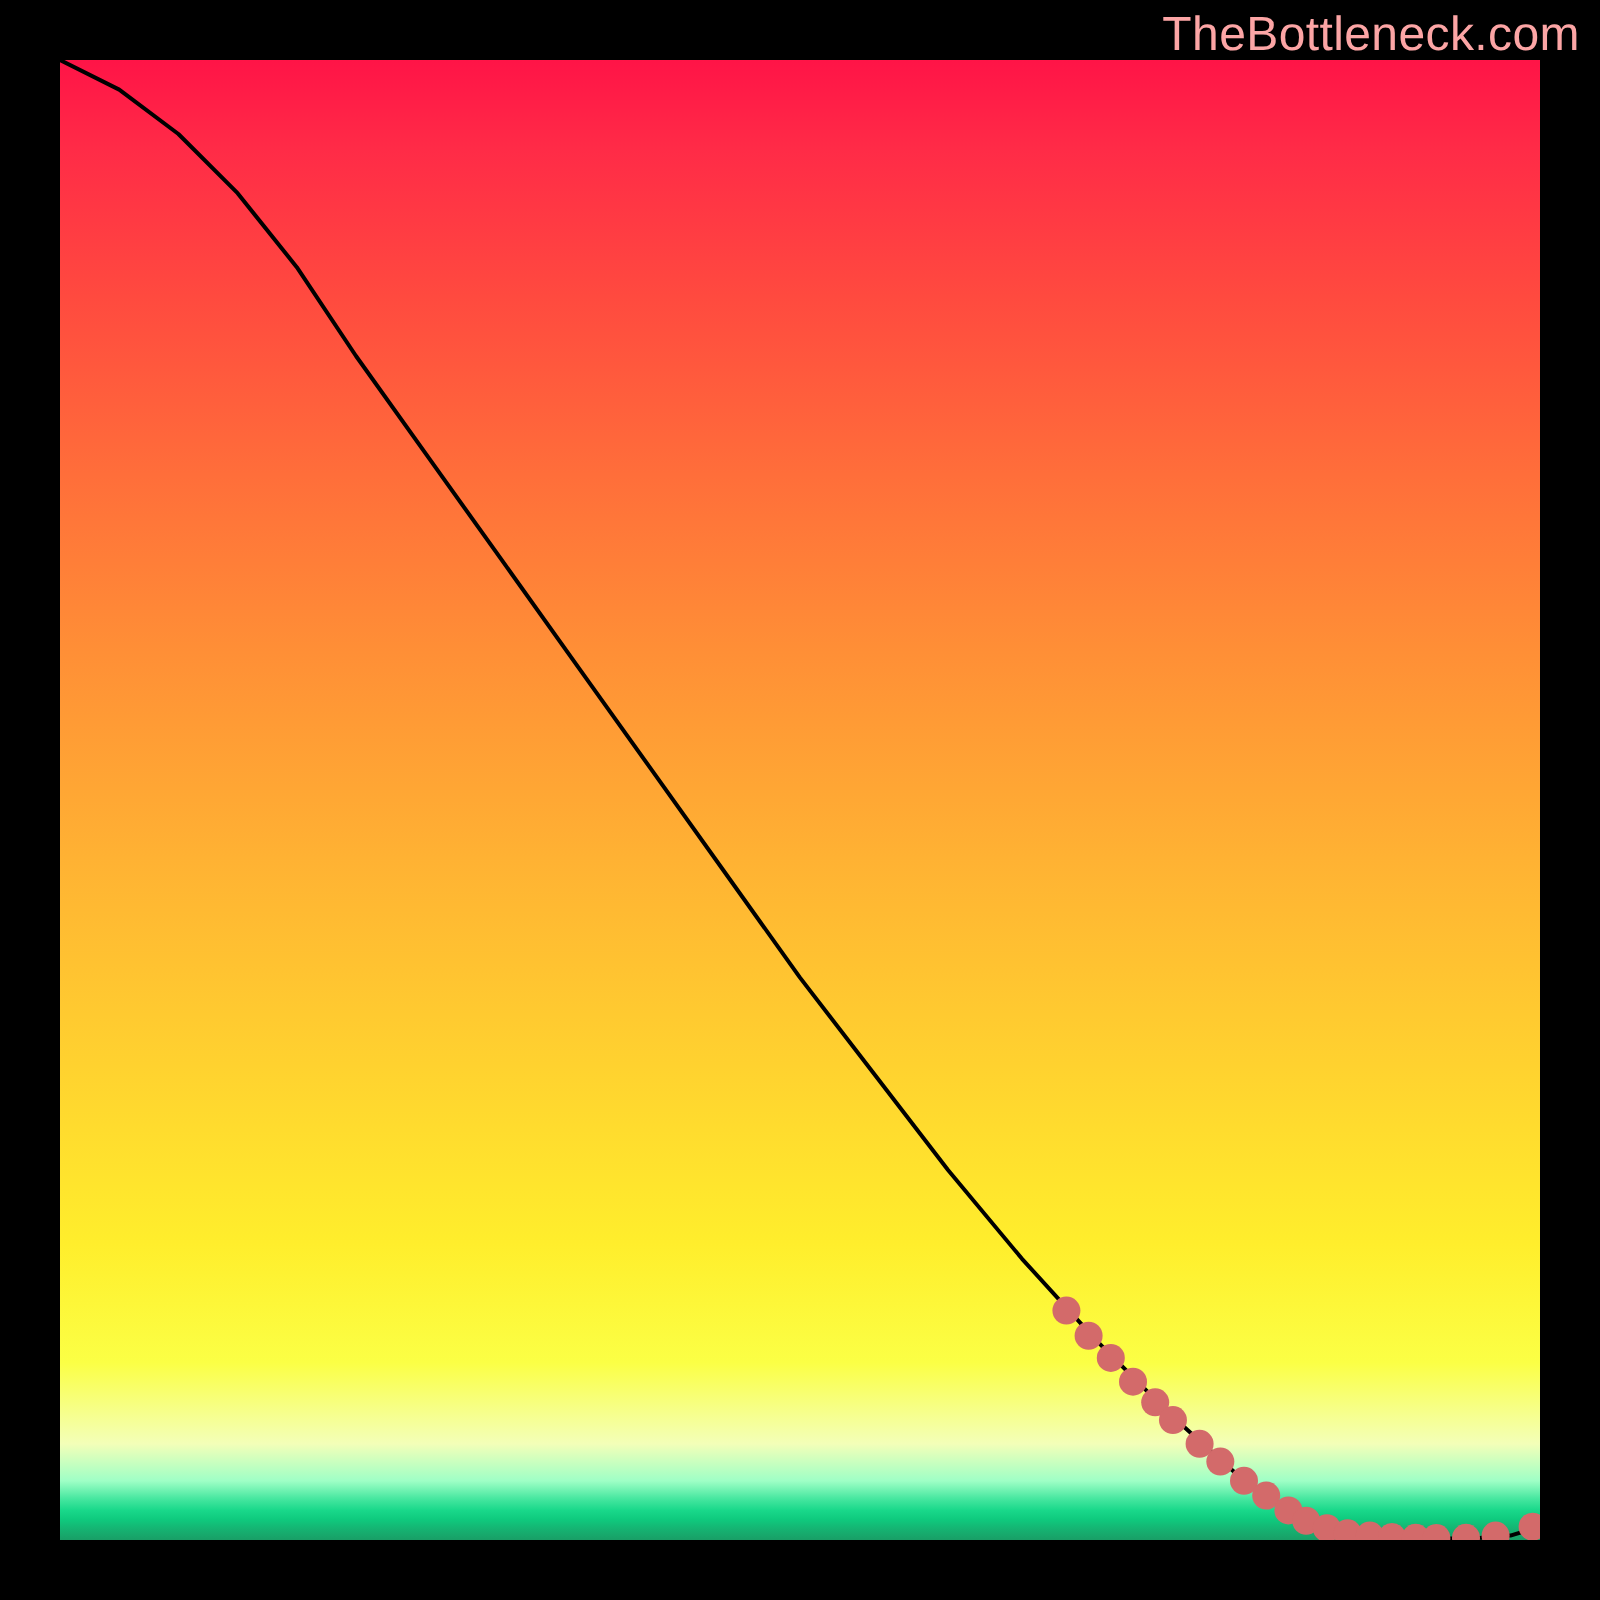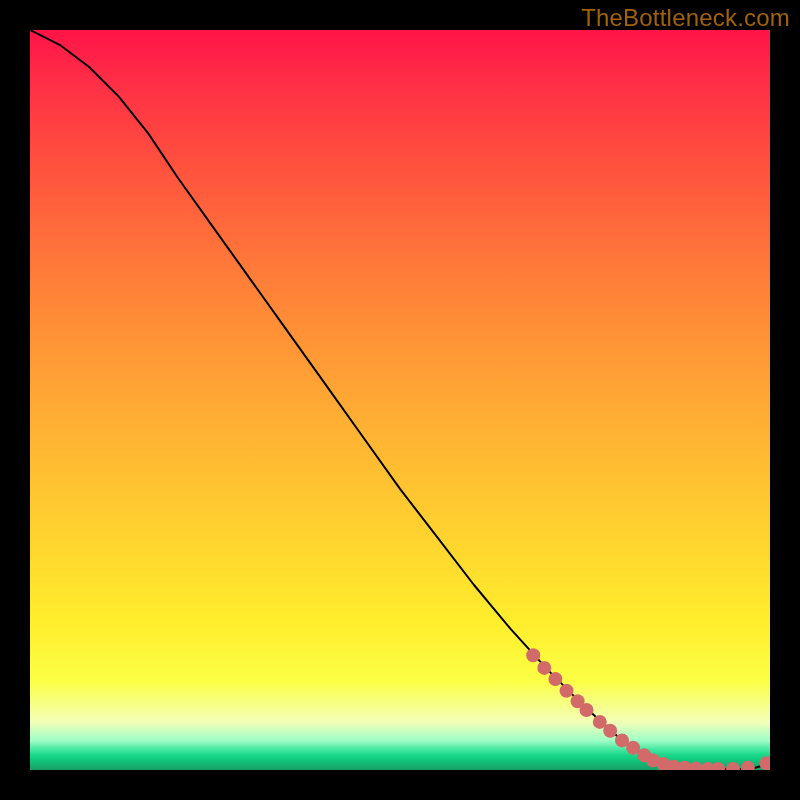--- a/index.html
+++ b/index.html
@@ -45,21 +45,21 @@
       #19d88a 98%,
       #0fca7e 98.6%,
       #15b573 99.2%,
       #199e66 100%
     );
   }
   .watermark {
     position: absolute;
     top: 4px;
     right: 10px;
-    color: #a16207;
+    color: #fca5a5;
     font-size: 24px;
     font-weight: 500;
     letter-spacing: 0.2px;
     user-select: none;
   }
   svg.overlay {
     position: absolute;
     inset: 0;
     width: 100%;
     height: 100%;

